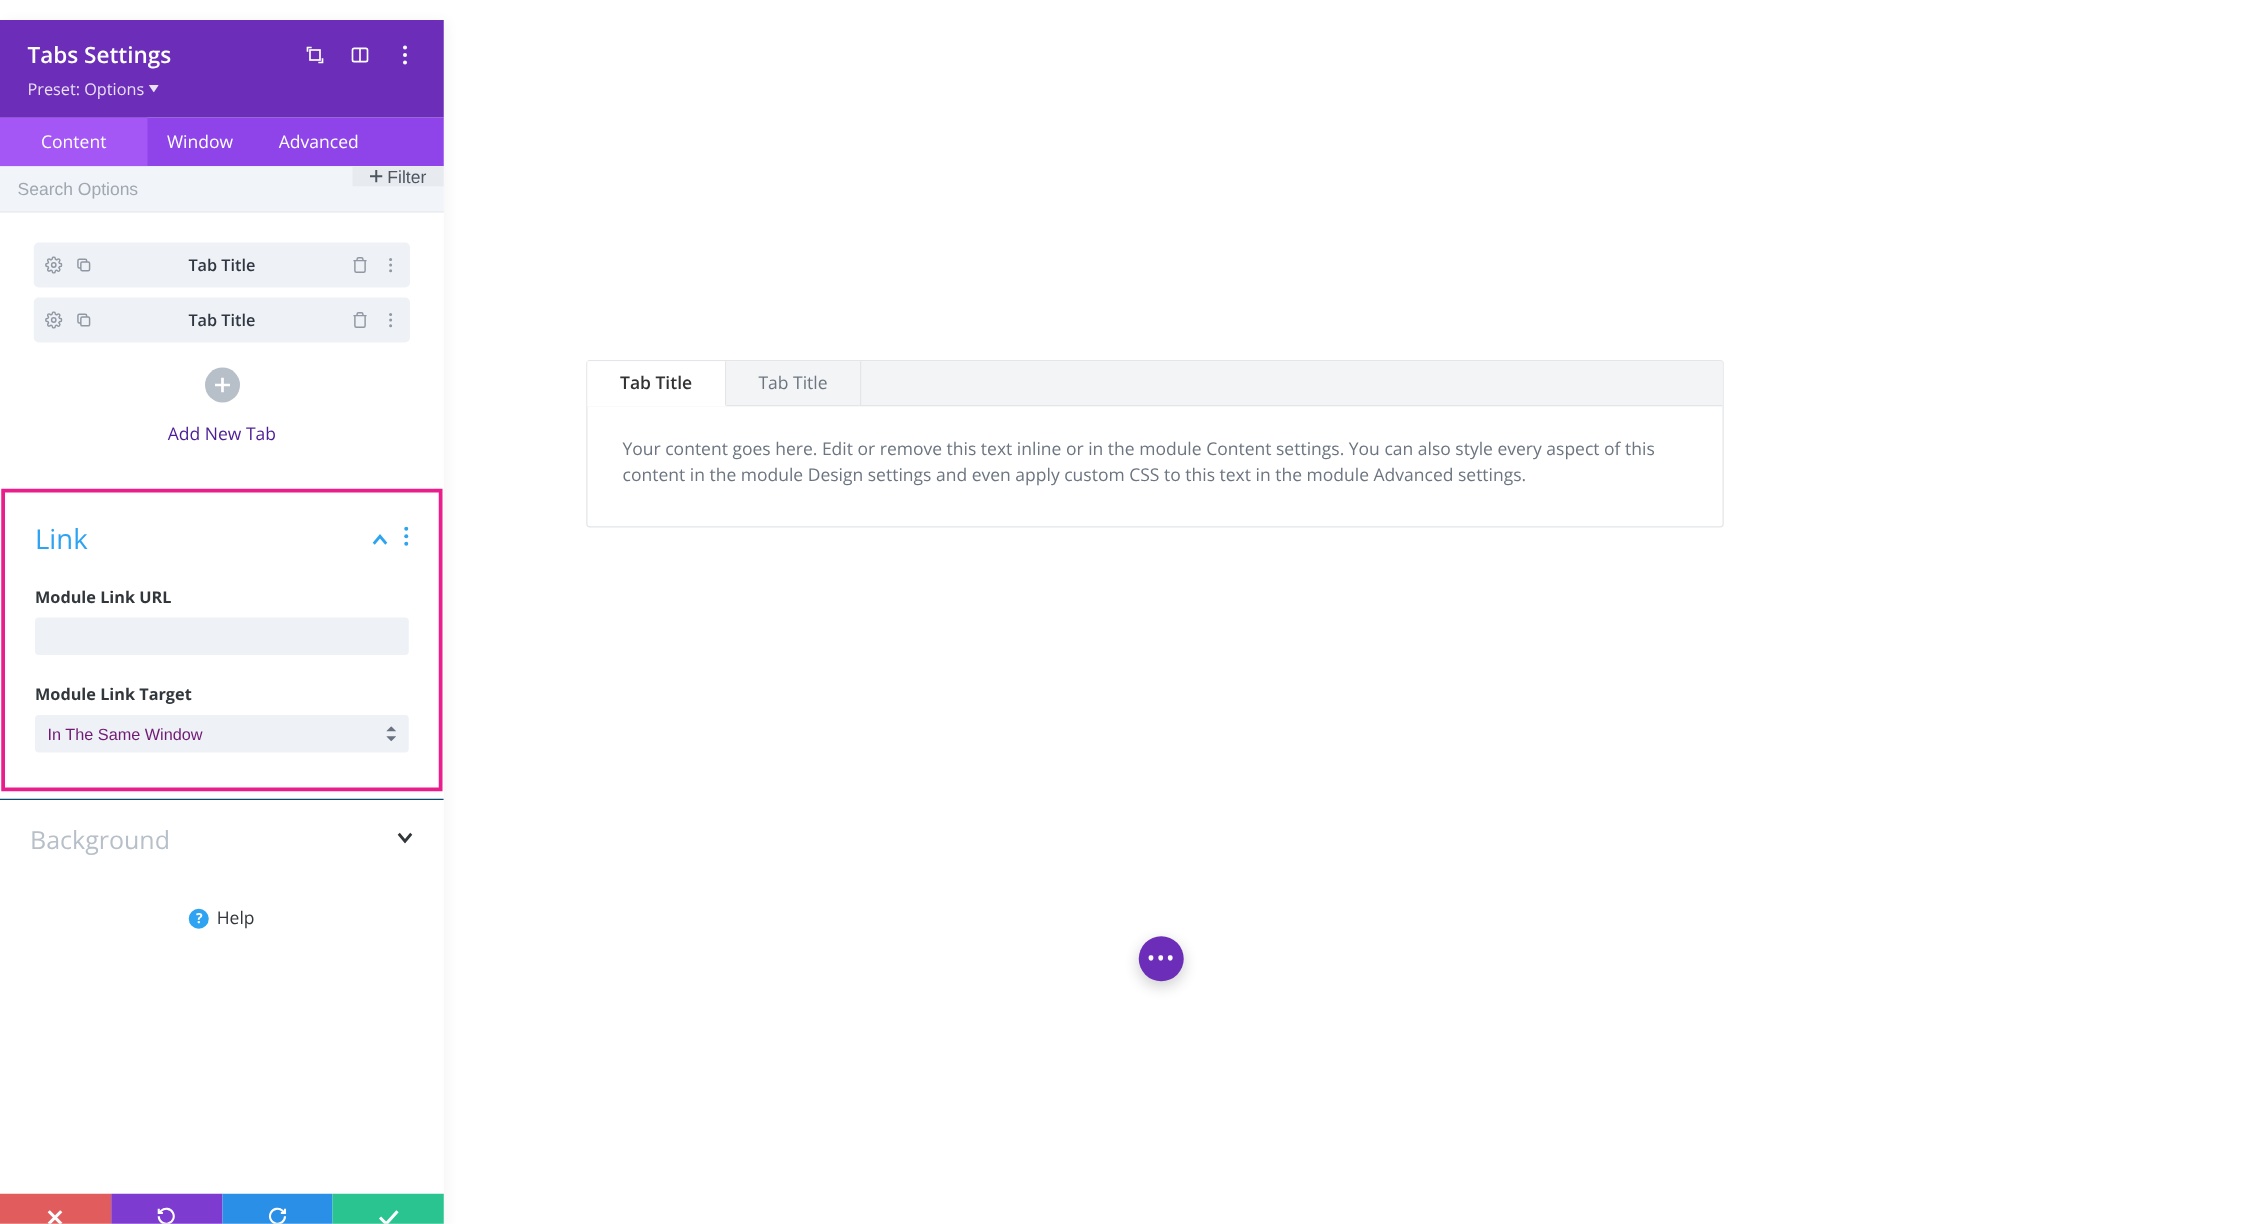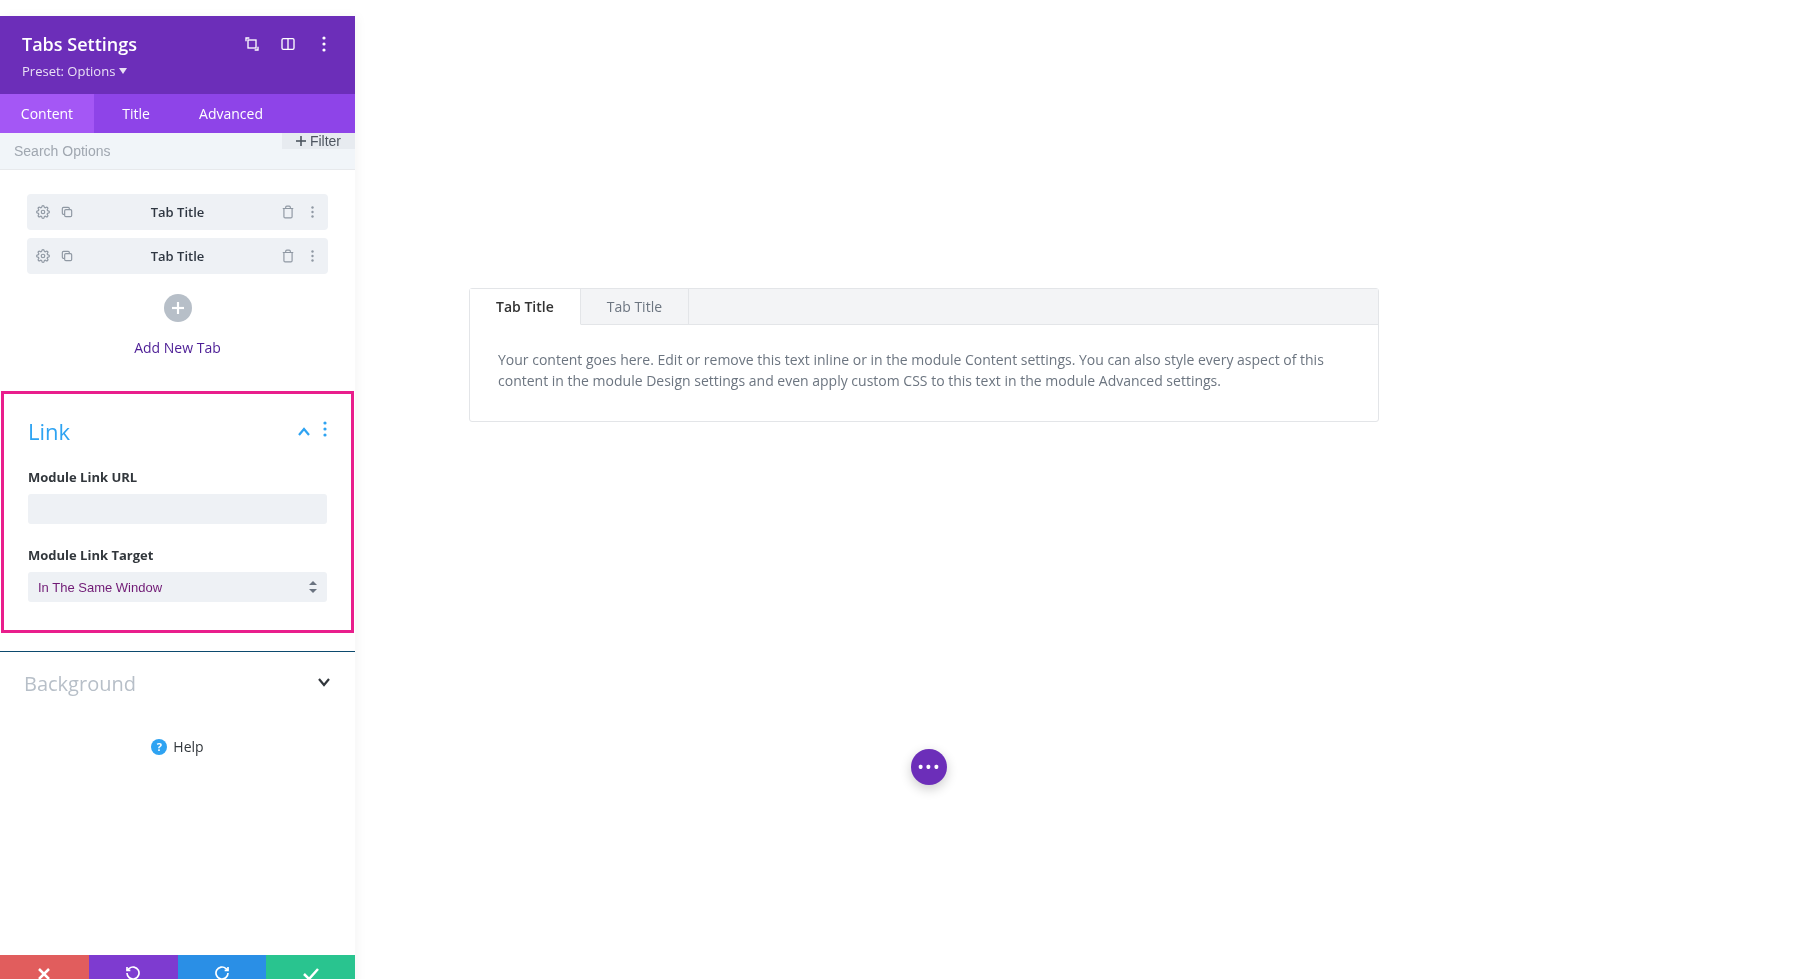--- a/index.html
+++ b/index.html
@@ -9,21 +9,21 @@
 
 .sidebar-header { background: #6c2eb9; color: #fff; padding: 16px 22px 14px; position: relative; }
 .sidebar-title-row { display: flex; align-items: center; }
 .sidebar-title { font-size: 18px; font-weight: 600; flex: 1; }
 .header-icon { width: 18px; height: 18px; margin-left: 18px; cursor: pointer; display: inline-flex; align-items: center; justify-content: center; }
 .preset-row { margin-top: 6px; font-size: 13px; color: rgba(255,255,255,0.85); display: flex; align-items: center; cursor: pointer; }
 .preset-row svg { margin-left: 4px; }
 
 .sidebar-tabs { background: #8e44e8; display: flex; }
 .sidebar-tab { flex: 0 0 auto; padding: 10px 0; text-align: center; color: #fff; font-size: 14px; cursor: pointer; }
-.sidebar-tab.tab-content { width: 94px; background: #a457f5; }
+.sidebar-tab.tab-content { width: 118px; background: #a457f5; }
 .sidebar-tab.tab-design  { width: 84px; }
 .sidebar-tab.tab-advanced{ width: 106px; }
 
 .search-row { display: flex; align-items: flex-start; background: #f1f5f9; border-bottom: 1px solid #e7e9ec; }
 .search-input { flex: 1; border: 0; background: transparent; padding: 10px 14px; font-size: 14px; color: #333; outline: none; }
 .search-input::placeholder { color: #a0a7b0; }
 .filter-btn { display: flex; align-items: center; gap: 4px; padding: 0 14px; background: #e7ebf0; border: 0; color: #4d5560; font-size: 14px; cursor: pointer; }
 
 .scroll-area { flex: 1; overflow-y: auto; }
 
@@ -31,21 +31,21 @@
 .tab-item { background: #eef1f5; border-radius: 4px; height: 36px; display: flex; align-items: center; padding: 0 8px; margin-bottom: 8px; }
 .tab-item .left-icons { display: flex; gap: 8px; align-items: center; color: #8f98a3; }
 .tab-item .item-title { flex: 1; text-align: center; font-size: 13px; font-weight: 600; color: #2f3742; }
 .tab-item .right-icons { display: flex; gap: 8px; align-items: center; color: #8f98a3; }
 .icon-btn { width: 16px; height: 16px; display: inline-flex; align-items: center; justify-content: center; cursor: pointer; }
 
 .add-new { text-align: center; padding: 12px 0 26px; }
 .add-circle { width: 28px; height: 28px; border-radius: 50%; background: #b7bfc8; color: #fff; display: inline-flex; align-items: center; justify-content: center; cursor: pointer; }
 .add-label { margin-top: 16px; font-size: 14px; color: #4c1d95; }
 
-.highlight-box { border: 3px solid #e91e8c; margin: 0 1px 18px; padding: 22px 24px 28px; }
+.highlight-box { border: 3px solid #e91e8c; margin: 0 1px 6px; padding: 22px 24px 28px; }
 .section-header { display: flex; align-items: center; }
 .section-header .title { flex: 1; font-size: 22px; color: #2ea3f2; font-weight: 500; }
 .section-header .collapse { color: #2ea3f2; cursor: pointer; margin-right: 12px; }
 .section-header .menu { color: #2ea3f2; cursor: pointer; }
 
 .field-label { font-size: 13px; font-weight: 700; color: #32373c; margin-top: 22px; margin-bottom: 8px; }
 .text-input { width: 100%; height: 30px; background: #eef1f5; border: 0; border-radius: 3px; padding: 0 10px; font-size: 13px; outline: none; }
 .select-wrap { position: relative; }
 .select-input { width: 100%; height: 30px; background: #eef1f5; border: 0; border-radius: 3px; padding: 0 10px; font-size: 13px; outline: none; appearance: none; -webkit-appearance: none; cursor: pointer; color: #701a75; }
 .select-caret { position: absolute; right: 10px; top: 50%; transform: translateY(-50%); pointer-events: none; color: #6a7380; }
@@ -106,21 +106,21 @@
     <div class="preset-row">
       <span>Preset: Options</span>
       <svg width="8" height="6" viewBox="0 0 8 6" fill="rgba(255,255,255,0.85)">
           <path d="M0 0h8L4 6z"></path>
         </svg>
     </div>
   </div>
 
   <div class="sidebar-tabs">
     <div class="sidebar-tab tab-content">Content</div>
-    <div class="sidebar-tab tab-design">Title</div>
+    <div class="sidebar-tab tab-design">Window</div>
     <div class="sidebar-tab tab-advanced">Advanced</div>
   </div>
 
   <div class="search-row">
     <input class="search-input" placeholder="Search Options" style="">
     <button class="filter-btn">
       <svg width="10" height="10" viewBox="0 0 10 10" fill="none" stroke="#4d5560" stroke-width="1.6">
           <line x1="5" y1="0" x2="5" y2="10"></line>
           <line x1="0" y1="5" x2="10" y2="5"></line>
         </svg>

